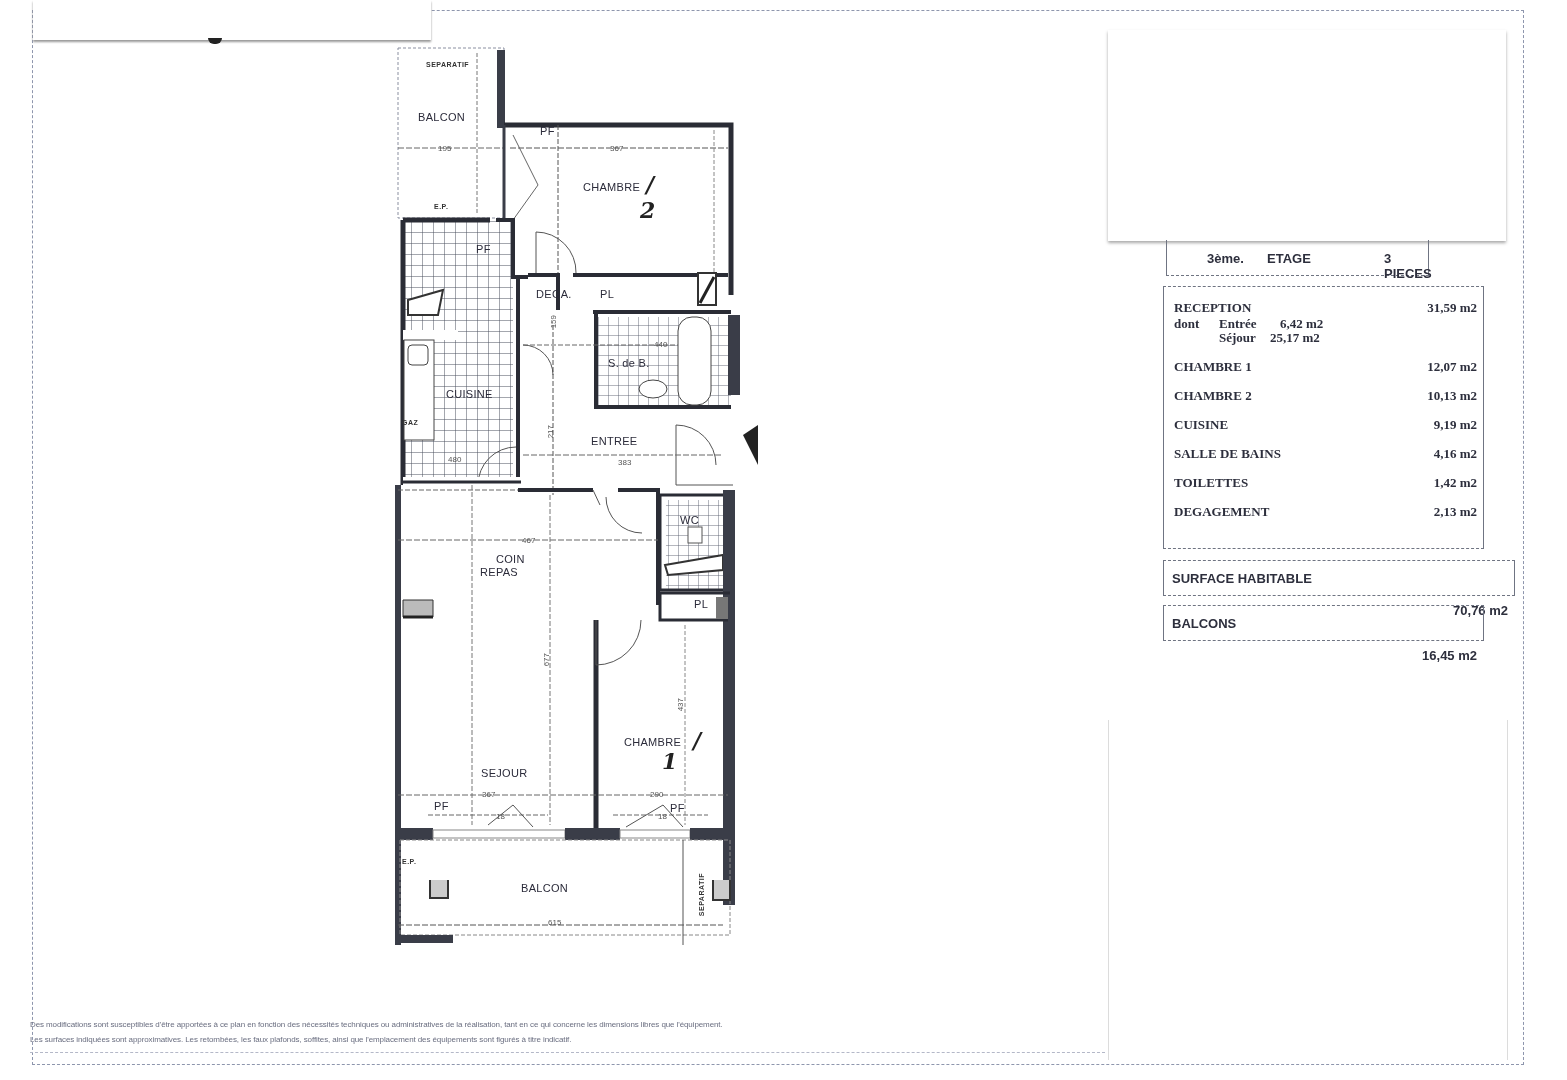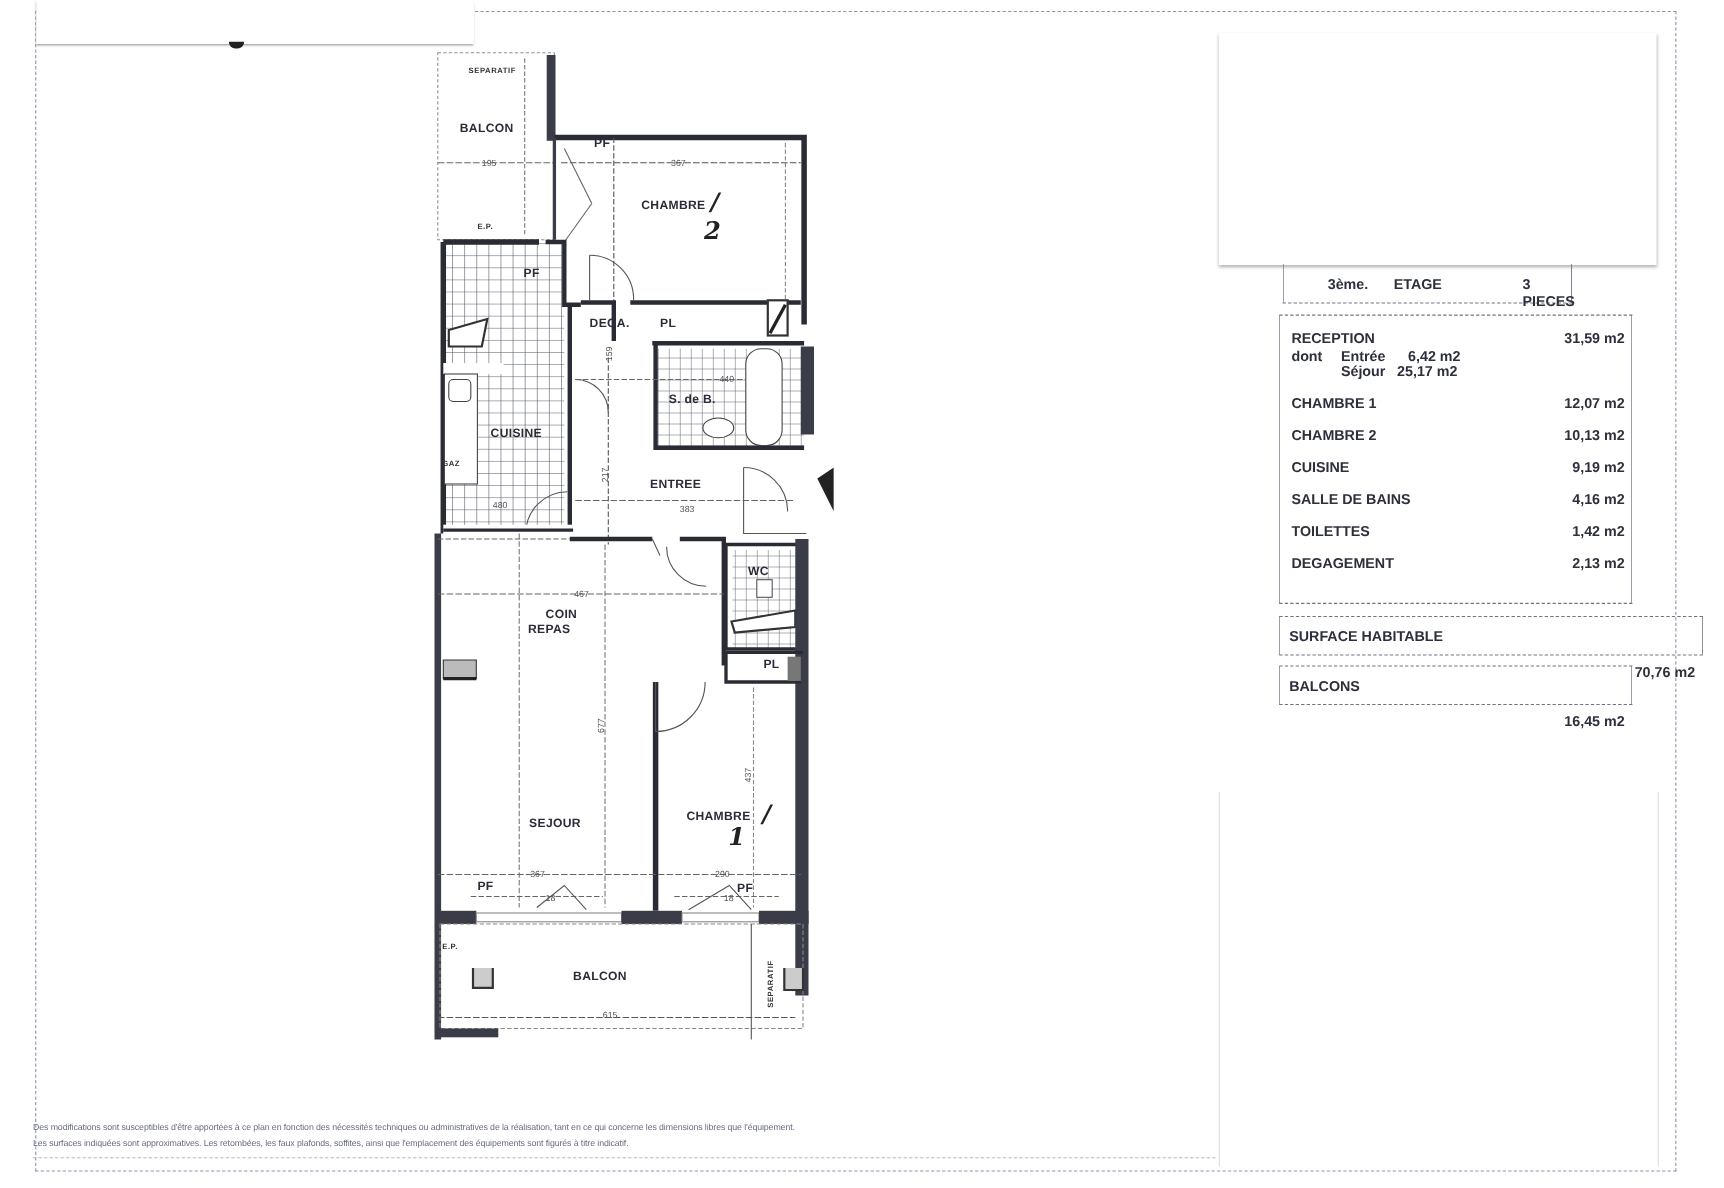--- a/index.html
+++ b/index.html
@@ -5,36 +5,36 @@
   html, body { margin:0; padding:0; background:#ffffff; }
   body { width:1567px; height:1080px; position:relative; overflow:hidden; font-family:"Liberation Sans", sans-serif; color:#2a2a35; }
   .page-frame { position:absolute; left:32px; top:10px; width:1492px; height:1055px; border:1px dashed #8e96ad; box-sizing:border-box; }
   .mask-tl { position:absolute; left:33px; top:0; width:398px; height:40px; background:#fff; box-shadow:0 2px 2px #9a9a9a; }
   .mask-tl-mark { position:absolute; left:208px; top:38px; width:14px; height:6px; background:#222; border-radius:0 0 8px 8px; }
   .mask-tr { position:absolute; left:1108px; top:30px; width:398px; height:211px; background:#fff; box-shadow:0 2px 3px #a9a9a9; }
   .guide-v { position:absolute; top:720px; width:1px; height:340px; background:#dcdcdc; }
 
   .plan { position:absolute; left:378px; top:45px; width:380px; height:905px; }
   .plan svg { position:absolute; left:0; top:0; }
-  .room-label { position:absolute; font-weight:bold; font-size:12px; color:#2b2b3a; letter-spacing:0.3px; white-space:nowrap; }
+  .room-label { position:absolute; font-weight:normal; font-size:12px; color:#2b2b3a; letter-spacing:0.3px; white-space:nowrap; }
   .small-label { position:absolute; font-weight:bold; font-size:7px; color:#333; letter-spacing:0.5px; white-space:nowrap; }
   .dim-label { position:absolute; font-size:8px; color:#555; white-space:nowrap; }
   .hand { position:absolute; font-family:"DejaVu Serif", serif; font-weight:bold; font-style:italic; font-size:22px; color:#222; }
   .vert { writing-mode:vertical-rl; transform:rotate(180deg); }
 
   .legend { position:absolute; left:1160px; top:240px; width:330px; }
   .box { position:absolute; border:1px solid #6f7482; border-top:1px dashed #6f7482; border-bottom:1px dashed #6f7482; box-sizing:border-box; font-weight:bold; color:#2d2f3d; }
   .header-box { left:6px; top:0; width:263px; height:36px; border-top:none; font-size:13px; }
   .header-box span { position:absolute; top:11px; }
-  .areas-box { left:3px; top:46px; width:321px; height:263px; font-size:13px; }
+  .areas-box { left:3px; top:46px; width:321px; height:263px; font-size:13px;font-family:Liberation Serif, serif; }
   .area-row { position:absolute; left:10px; right:6px; height:20px; }
   .area-row .name { position:absolute; left:0; }
   .area-row .val { position:absolute; right:0; }
   .sub-row { position:absolute; font-size:13px; }
-  .total-box { left:3px; top:320px; width:385px; height:36px; font-size:13px; }
+  .total-box { left:3px; top:320px; width:352px; height:36px; font-size:13px; }
   .total-box .name, .bal-box .name { position:absolute; left:8px; top:10px; }
   .total-box .val, .bal-box .val { position:absolute; right:6px; top:10px;margin-top:32px; }
   .bal-box { left:3px; top:365px; width:321px; height:36px; font-size:13px; }
 
   .footnote { position:absolute; left:30px; font-size:8px; color:#6a6e80; white-space:nowrap; letter-spacing:-0.1px; }
   .foot-rule { position:absolute; left:30px; top:1052px; width:1075px; height:0; border-top:1px dashed #b4b8c8; }
 </style>
 </head>
 <body>
 
@@ -165,21 +165,21 @@
   <span class="dim-label vert" style="left:168px;top:380px">217</span>
   <span class="room-label" style="left:213px;top:390px;font-size:11px">ENTREE</span>
   <span class="dim-label" style="left:240px;top:413px">383</span>
   <span class="room-label" style="left:302px;top:469px;font-size:11px">WC</span>
   <span class="dim-label" style="left:144px;top:491px">467</span>
   <span class="room-label" style="left:118px;top:508px;font-size:11px">COIN</span>
   <span class="room-label" style="left:102px;top:521px;font-size:11px">REPAS</span>
   <span class="room-label" style="left:316px;top:553px;font-size:11px">PL</span>
   <span class="dim-label vert" style="left:164px;top:608px">677</span>
   <span class="dim-label vert" style="left:298px;top:653px">437</span>
-  <span class="room-label" style="left:103px;top:698px;font-size:11px">SEJOUR</span>
+  <span class="room-label" style="left:103px;top:722px;font-size:11px">SEJOUR</span>
   <span class="room-label" style="left:246px;top:691px;font-size:11px">CHAMBRE</span>
   <span class="hand" style="left:315px;top:682px">/</span>
   <span class="hand" style="left:284px;top:703px">1</span>
   <span class="dim-label" style="left:104px;top:745px">367</span>
   <span class="dim-label" style="left:272px;top:745px">290</span>
   <span class="room-label" style="left:56px;top:755px;font-size:11px">PF</span>
   <span class="room-label" style="left:292px;top:757px;font-size:11px">PF</span>
   <span class="dim-label" style="left:118px;top:767px">18</span>
   <span class="dim-label" style="left:280px;top:767px">18</span>
   <span class="small-label" style="left:24px;top:813px">E.P.</span>

